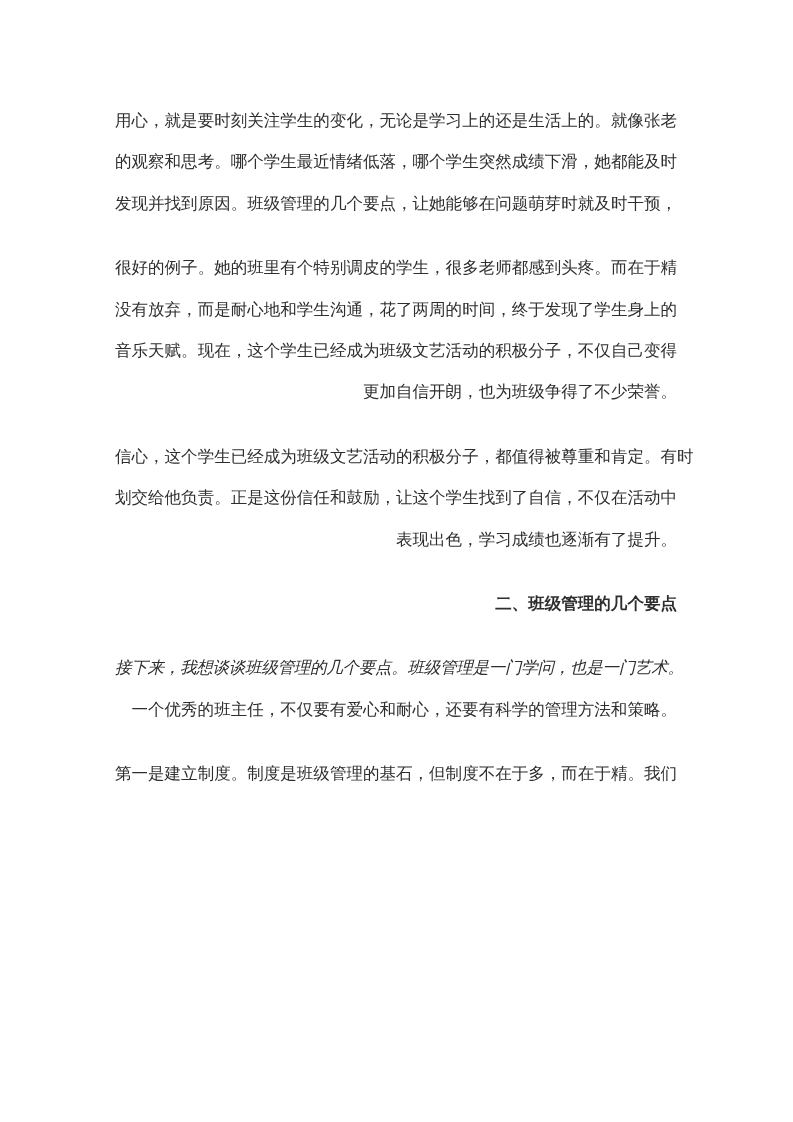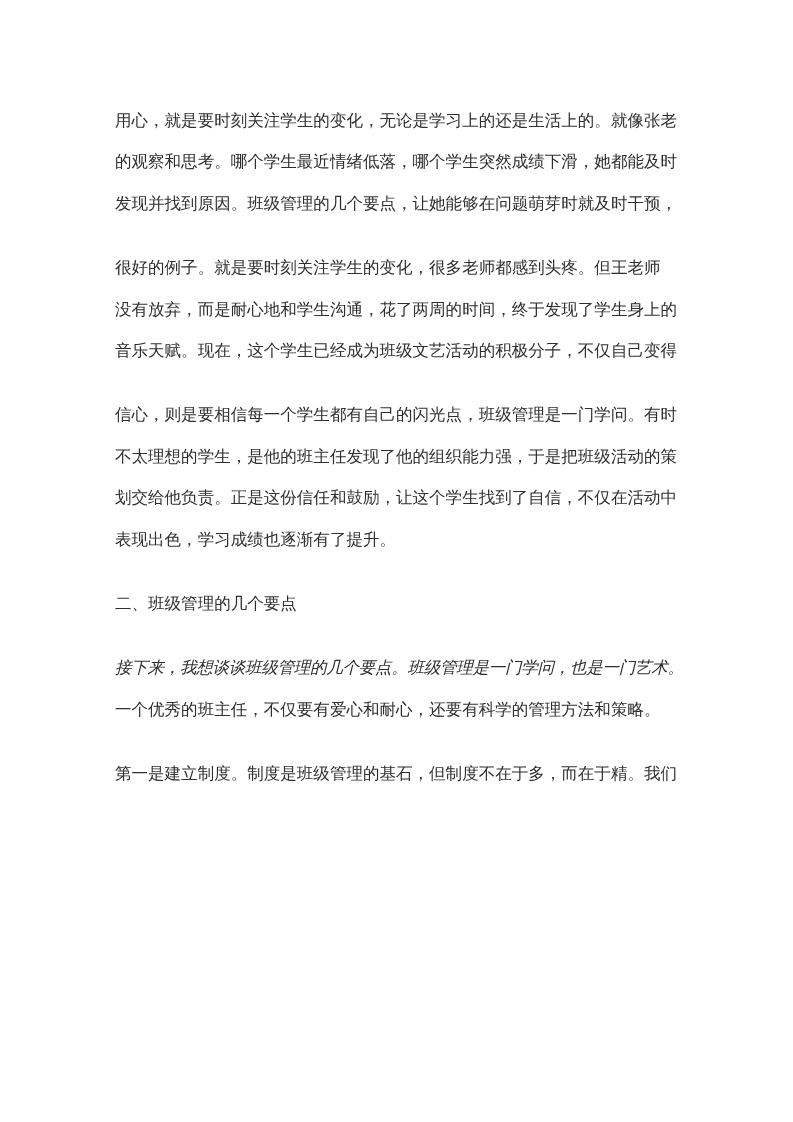--- a/index.html
+++ b/index.html
@@ -13,62 +13,63 @@
     overflow: hidden;
     font-family: "DejaVu Sans", sans-serif;
   }
   .doc-page {
     box-sizing: border-box;
     width: 793px;
     height: 1122px;
     padding: 100px 116px 0 115px;
     background: #ffffff;
     color: #2e2e2e;
+    text-align: right;
   }
   .para {
     margin: 0 0 23px 0;
     padding: 0;
   }
   .line {
     display: block;
     font-size: 16.5px;
     line-height: 41.4px;
     letter-spacing: 0.03px;
     white-space: pre;
     color: #2e2e2e;
   }
   
   .line.tight {
     letter-spacing: -0.25px;
     font-style: italic;
   }
   .heading .line {
-    font-weight: normal;
+    font-weight: bold;
   }
 </style>
 </head>
 <body>
 
 <div class="doc-page">
 
   <p class="para">
     <span class="line">用心，就是要时刻关注学生的变化，无论是学习上的还是生活上的。就像张老</span>
     <span class="line">的观察和思考。哪个学生最近情绪低落，哪个学生突然成绩下滑，她都能及时</span>
     <span class="line">发现并找到原因。班级管理的几个要点，让她能够在问题萌芽时就及时干预，</span>
   </p>
 
   <p class="para">
-    <span class="line">很好的例子。就是要时刻关注学生的变化，很多老师都感到头疼。但王老师</span>
+    <span class="line">很好的例子。她的班里有个特别调皮的学生，很多老师都感到头疼。而在于精</span>
     <span class="line">没有放弃，而是耐心地和学生沟通，花了两周的时间，终于发现了学生身上的</span>
     <span class="line">音乐天赋。现在，这个学生已经成为班级文艺活动的积极分子，不仅自己变得</span>
+    <span class="line">更加自信开朗，也为班级争得了不少荣誉。</span>
   </p>
 
   <p class="para">
-    <span class="line">信心，则是要相信每一个学生都有自己的闪光点，班级管理是一门学问。有时</span>
-    <span class="line">不太理想的学生，是他的班主任发现了他的组织能力强，于是把班级活动的策</span>
+    <span class="line">信心，这个学生已经成为班级文艺活动的积极分子，都值得被尊重和肯定。有时</span>
     <span class="line">划交给他负责。正是这份信任和鼓励，让这个学生找到了自信，不仅在活动中</span>
     <span class="line">表现出色，学习成绩也逐渐有了提升。</span>
   </p>
 
   <p class="para heading">
     <span class="line">二、班级管理的几个要点</span>
   </p>
 
   <p class="para">
     <span class="line tight">接下来，我想谈谈班级管理的几个要点。班级管理是一门学问，也是一门艺术。</span>

